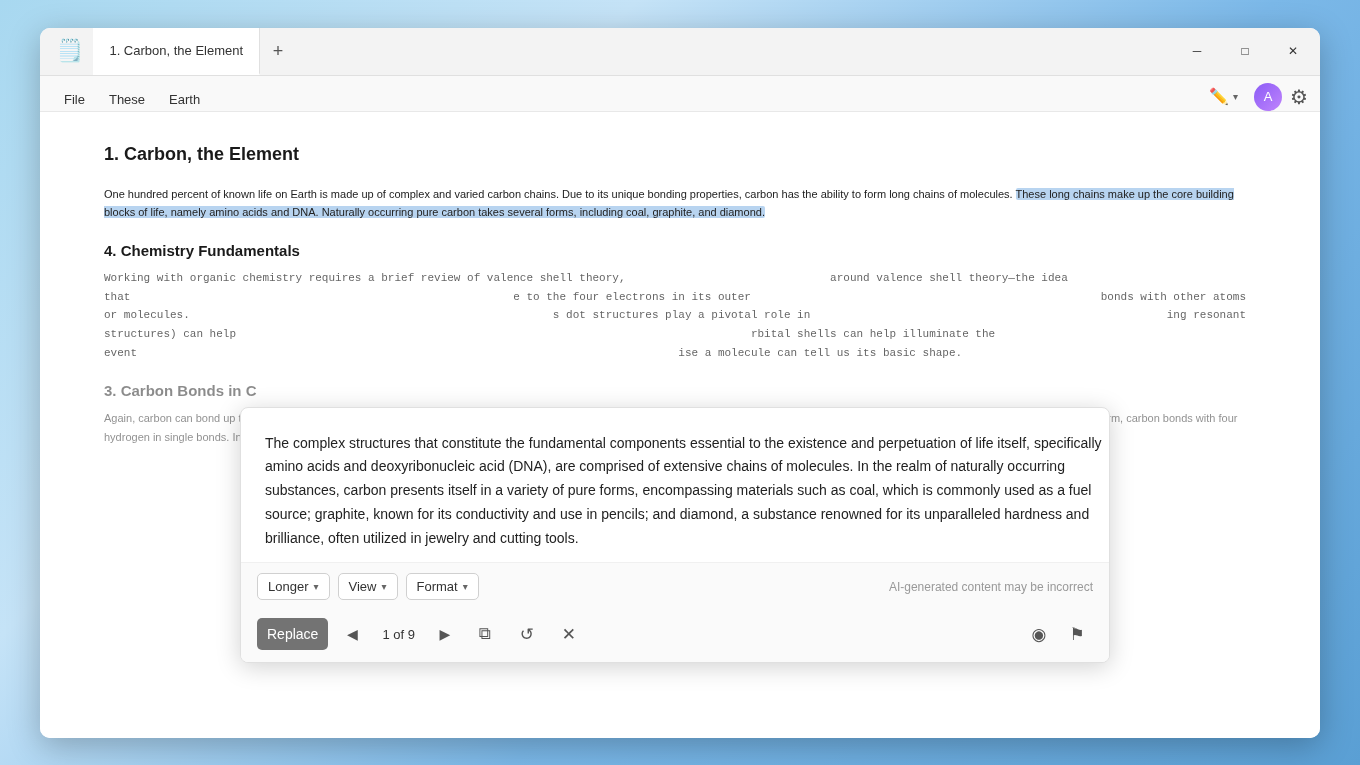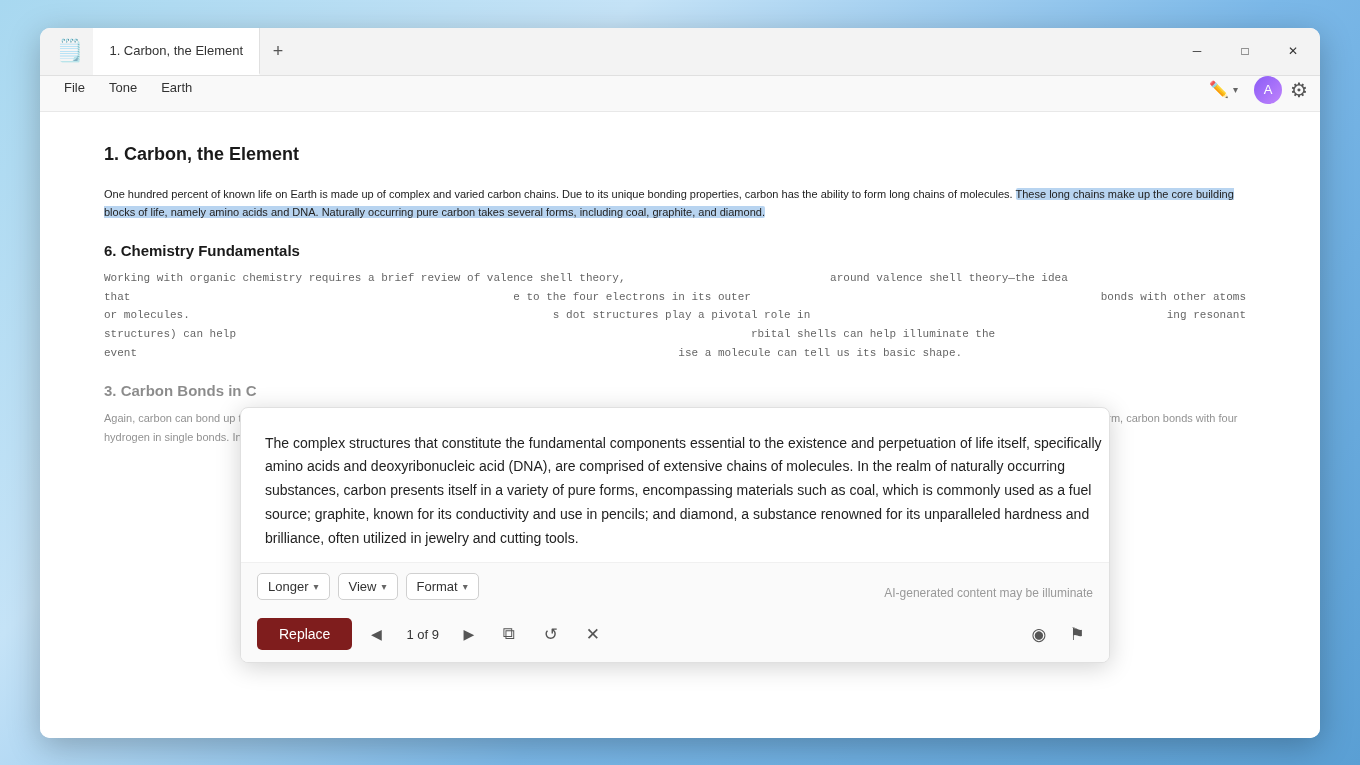--- a/index.html
+++ b/index.html
@@ -89,21 +89,21 @@
       justify-content: center;
       font-size: 12px;
       color: #333;
       cursor: pointer;
       border-radius: 4px;
     }
 
     
     .menubar {
       display: flex;
-      align-items: flex-start;
+      align-items: flex-end;
       height: 36px;
       background: #f9f9f9;
       border-bottom: 1px solid #e8e8e8;
       padding: 0 12px;
       flex-shrink: 0;
     }
     .menu-item {
       padding: 4px 12px;
       font-size: 13px;
       color: #333;
@@ -188,21 +188,21 @@
     }
     .popup-text-area {
       padding: 24px 6px 12px 24px;
       font-size: 14px;
       line-height: 1.7;
       color: #222;
       border-bottom: 1px solid #f0f0f0;
     }
     .popup-toolbar {
       display: flex;
-      align-items: flex-end;
+      align-items: center;
       padding: 10px 16px;
       gap: 8px;
       background: #fafafa;
     }
     .dropdown-btn {
       display: flex;
       align-items: center;
       gap: 5px;
       padding: 5px 10px;
       border: 1px solid #d0d0d0;
@@ -220,25 +220,25 @@
       color: #999;
     }
     .popup-actions {
       display: flex;
       align-items: center;
       padding: 8px 16px 12px 16px;
       gap: 10px;
       background: #fafafa;
     }
     .replace-btn {
-      background: #7f1d1d;
+      background: #737373;
       color: #fff;
       border: none;
       border-radius: 5px;
-      padding: 8px 22px;
+      padding: 8px 10px;
       font-size: 14px;
       cursor: pointer;
       font-weight: 500;
     }
     .nav-arrow {
       display: flex;
       align-items: center;
       justify-content: center;
       width: 28px;
       height: 28px;
@@ -283,39 +283,39 @@
     <div class="titlebar-spacer"></div>
     <div class="titlebar-controls">
       <div class="win-btn">─</div>
       <div class="win-btn">□</div>
       <div class="win-btn close">✕</div>
     </div>
   </div>
 
   <div class="menubar">
     <div class="menu-item">File</div>
-    <div class="menu-item">Tone</div>
+    <div class="menu-item">These</div>
     <div class="menu-item">Earth</div>
     <div class="menubar-right">
       <div class="ai-icon-btn">
         <span style="font-size:16px;">✏️</span>
         <span class="chevron">▾</span>
       </div>
       <div class="avatar">A</div>
       <div class="settings-icon">⚙</div>
     </div>
   </div>
 
   <div class="content-area">
     <div class="doc-title">1. Carbon, the Element</div>
     <div class="doc-para">
       <span>One hundred percent of known life on Earth is made up of complex and varied carbon chains. Due to its unique bonding properties, carbon has the ability to form long chains of molecules.</span>
       <span class="highlighted">These long chains make up the core building blocks of life, namely amino acids and DNA. Naturally occurring pure carbon takes several forms, including coal, graphite, and diamond.</span>
     </div>
-    <div class="section-title">6. Chemistry Fundamentals</div>
+    <div class="section-title">4. Chemistry Fundamentals</div>
     <div class="doc-para" style="opacity:0.7;font-family:Liberation Mono, monospace;">
       Working with organic chemistry requires a brief review of valence shell theory,&nbsp;&nbsp;&nbsp;&nbsp;&nbsp;&nbsp;&nbsp;&nbsp;&nbsp;&nbsp;&nbsp;&nbsp;&nbsp;&nbsp;&nbsp;&nbsp;&nbsp;&nbsp;&nbsp;&nbsp;&nbsp;&nbsp;&nbsp;&nbsp;&nbsp;&nbsp;&nbsp;&nbsp;&nbsp;&nbsp; around valence shell theory—the idea that&nbsp;&nbsp;&nbsp;&nbsp;&nbsp;&nbsp;&nbsp;&nbsp;&nbsp;&nbsp;&nbsp;&nbsp;&nbsp;&nbsp;&nbsp;&nbsp;&nbsp;&nbsp;&nbsp;&nbsp;&nbsp;&nbsp;&nbsp;&nbsp;&nbsp;&nbsp;&nbsp;&nbsp;&nbsp;&nbsp;&nbsp;&nbsp;&nbsp;&nbsp;&nbsp;&nbsp;&nbsp;&nbsp;&nbsp;&nbsp;&nbsp;&nbsp;&nbsp;&nbsp;&nbsp;&nbsp;&nbsp;&nbsp;&nbsp;&nbsp;&nbsp;&nbsp;&nbsp;&nbsp;&nbsp;&nbsp;&nbsp; e to the four electrons in its outer&nbsp;&nbsp;&nbsp;&nbsp;&nbsp;&nbsp;&nbsp;&nbsp;&nbsp;&nbsp;&nbsp;&nbsp;&nbsp;&nbsp;&nbsp;&nbsp;&nbsp;&nbsp;&nbsp;&nbsp;&nbsp;&nbsp;&nbsp;&nbsp;&nbsp;&nbsp;&nbsp;&nbsp;&nbsp;&nbsp;&nbsp;&nbsp;&nbsp;&nbsp;&nbsp;&nbsp;&nbsp;&nbsp;&nbsp;&nbsp;&nbsp;&nbsp;&nbsp;&nbsp;&nbsp;&nbsp;&nbsp;&nbsp;&nbsp;&nbsp;&nbsp;&nbsp; bonds with other atoms or molecules.&nbsp;&nbsp;&nbsp;&nbsp;&nbsp;&nbsp;&nbsp;&nbsp;&nbsp;&nbsp;&nbsp;&nbsp;&nbsp;&nbsp;&nbsp;&nbsp;&nbsp;&nbsp;&nbsp;&nbsp;&nbsp;&nbsp;&nbsp;&nbsp;&nbsp;&nbsp;&nbsp;&nbsp;&nbsp;&nbsp;&nbsp;&nbsp;&nbsp;&nbsp;&nbsp;&nbsp;&nbsp;&nbsp;&nbsp;&nbsp;&nbsp;&nbsp;&nbsp;&nbsp;&nbsp;&nbsp;&nbsp;&nbsp;&nbsp;&nbsp;&nbsp;&nbsp;&nbsp;&nbsp; s dot structures play a pivotal role in&nbsp;&nbsp;&nbsp;&nbsp;&nbsp;&nbsp;&nbsp;&nbsp;&nbsp;&nbsp;&nbsp;&nbsp;&nbsp;&nbsp;&nbsp;&nbsp;&nbsp;&nbsp;&nbsp;&nbsp;&nbsp;&nbsp;&nbsp;&nbsp;&nbsp;&nbsp;&nbsp;&nbsp;&nbsp;&nbsp;&nbsp;&nbsp;&nbsp;&nbsp;&nbsp;&nbsp;&nbsp;&nbsp;&nbsp;&nbsp;&nbsp;&nbsp;&nbsp;&nbsp;&nbsp;&nbsp;&nbsp;&nbsp;&nbsp;&nbsp;&nbsp;&nbsp;&nbsp; ing resonant structures) can help&nbsp;&nbsp;&nbsp;&nbsp;&nbsp;&nbsp;&nbsp;&nbsp;&nbsp;&nbsp;&nbsp;&nbsp;&nbsp;&nbsp;&nbsp;&nbsp;&nbsp;&nbsp;&nbsp;&nbsp;&nbsp;&nbsp;&nbsp;&nbsp;&nbsp;&nbsp;&nbsp;&nbsp;&nbsp;&nbsp;&nbsp;&nbsp;&nbsp;&nbsp;&nbsp;&nbsp;&nbsp;&nbsp;&nbsp;&nbsp;&nbsp;&nbsp;&nbsp;&nbsp;&nbsp;&nbsp;&nbsp;&nbsp;&nbsp;&nbsp;&nbsp;&nbsp;&nbsp;&nbsp;&nbsp;&nbsp;&nbsp;&nbsp;&nbsp;&nbsp;&nbsp;&nbsp;&nbsp;&nbsp;&nbsp;&nbsp;&nbsp;&nbsp;&nbsp;&nbsp;&nbsp;&nbsp;&nbsp;&nbsp;&nbsp;&nbsp;&nbsp; rbital shells can help illuminate the event&nbsp;&nbsp;&nbsp;&nbsp;&nbsp;&nbsp;&nbsp;&nbsp;&nbsp;&nbsp;&nbsp;&nbsp;&nbsp;&nbsp;&nbsp;&nbsp;&nbsp;&nbsp;&nbsp;&nbsp;&nbsp;&nbsp;&nbsp;&nbsp;&nbsp;&nbsp;&nbsp;&nbsp;&nbsp;&nbsp;&nbsp;&nbsp;&nbsp;&nbsp;&nbsp;&nbsp;&nbsp;&nbsp;&nbsp;&nbsp;&nbsp;&nbsp;&nbsp;&nbsp;&nbsp;&nbsp;&nbsp;&nbsp;&nbsp;&nbsp;&nbsp;&nbsp;&nbsp;&nbsp;&nbsp;&nbsp;&nbsp;&nbsp;&nbsp;&nbsp;&nbsp;&nbsp;&nbsp;&nbsp;&nbsp;&nbsp;&nbsp;&nbsp;&nbsp;&nbsp;&nbsp;&nbsp;&nbsp;&nbsp;&nbsp;&nbsp;&nbsp;&nbsp;&nbsp;&nbsp;&nbsp; ise a molecule can tell us its basic shape.
     </div>
     <div class="section-title" style="opacity:0.5;">3. Carbon Bonds in C</div>
     <div class="doc-para" style="opacity:0.5;">Again, carbon can bond up to four bonds with other molecules. In organic chemistry, we mainly focus on carbon chains and hydrogen and oxygen, but there are infinite possible compounds. In the simplest form, carbon bonds with four hydrogen in single bonds. In other instances,</div>
 
     <div class="copilot-popup">
       <div class="popup-text-area">
         <span>The complex structures that constitute the fundamental components essential to the existence and perpetuation of life itself, specifically amino acids and deoxyribonucleic acid (DNA), are comprised of extensive chains of molecules. In the realm of naturally occurring substances, carbon presents itself in a variety of pure forms, encompassing materials such as coal, which is commonly used as a fuel source; graphite, known for its conductivity and use in pencils; and diamond, a substance renowned for its unparalleled hardness and brilliance, often utilized in jewelry and cutting tools.</span>
       </div>
@@ -325,21 +325,21 @@
           <span class="chevron">▾</span>
         </div>
         <div class="dropdown-btn">
           <span>View</span>
           <span class="chevron">▾</span>
         </div>
         <div class="dropdown-btn">
           <span>Format</span>
           <span class="chevron">▾</span>
         </div>
-        <span class="ai-disclaimer">AI-generated content may be illuminate</span>
+        <span class="ai-disclaimer">AI-generated content may be incorrect</span>
       </div>
       <div class="popup-actions">
         <button class="replace-btn">Replace</button>
         <div class="nav-arrow">◀</div>
         <span class="nav-counter">1 of 9</span>
         <div class="nav-arrow">▶</div>
         <div class="icon-btn">⧉</div>
         <div class="icon-btn">↺</div>
         <div class="icon-btn">✕</div>
         <div class="actions-right">

